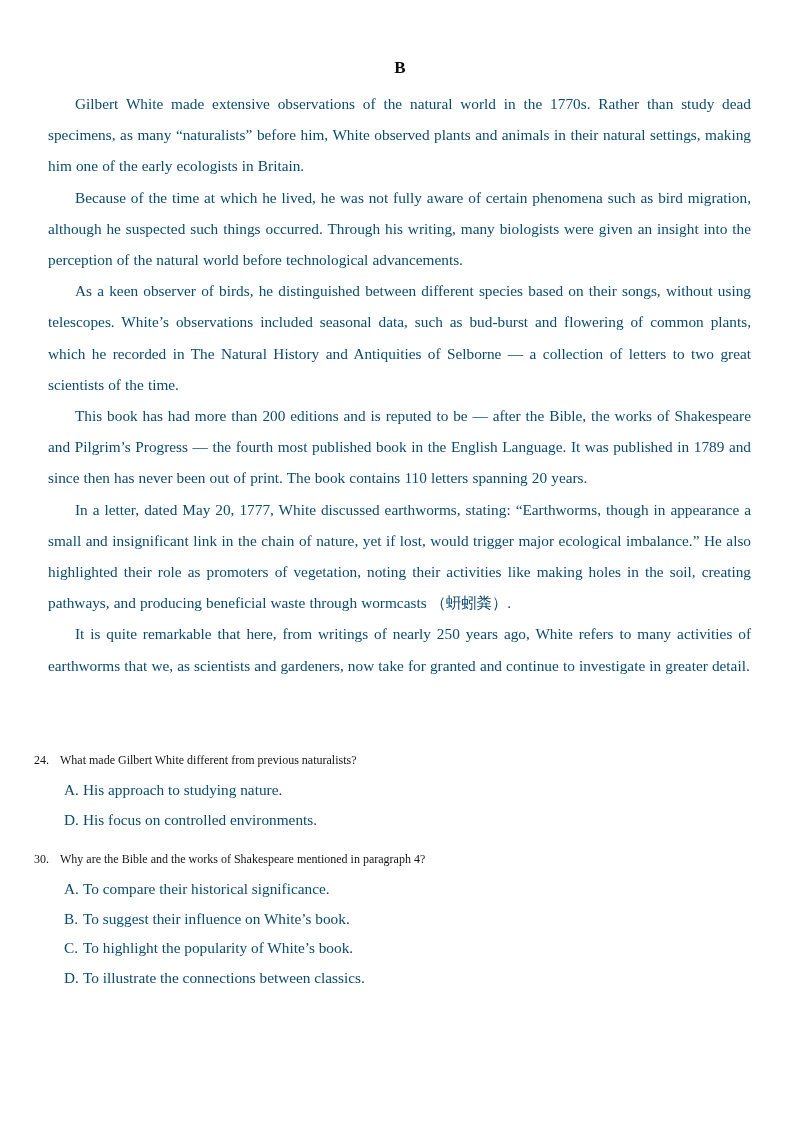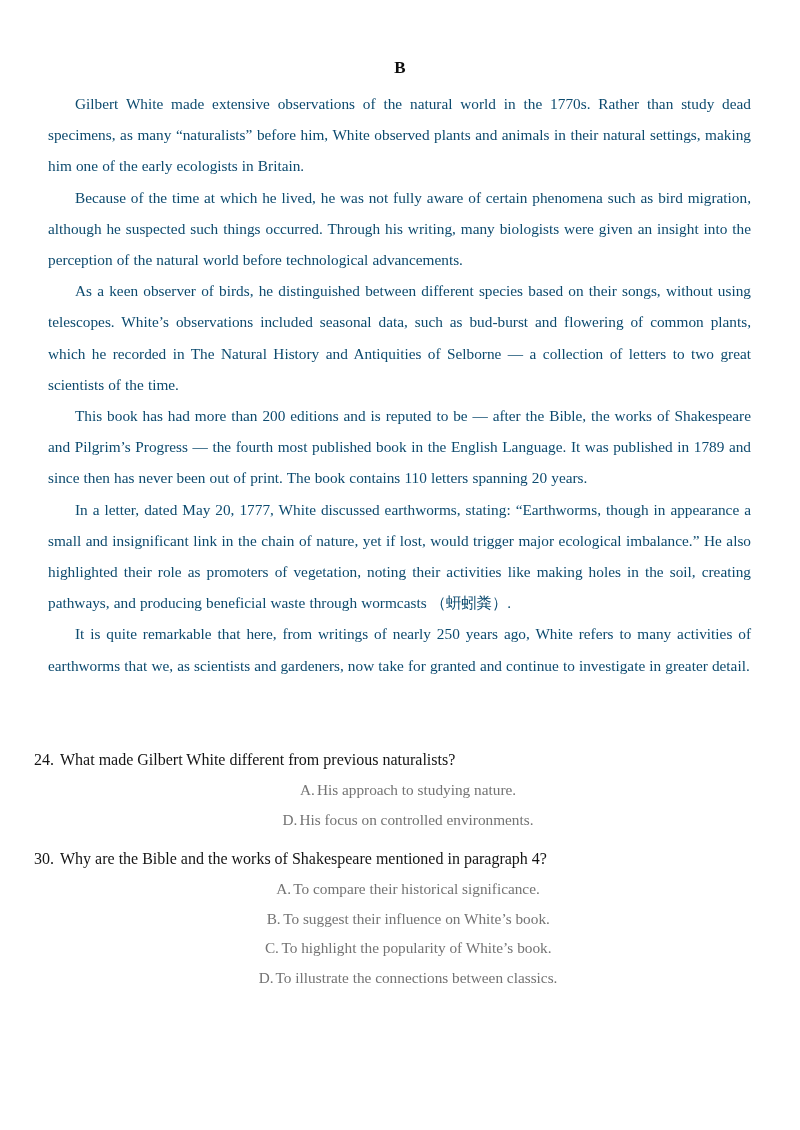--- a/index.html
+++ b/index.html
@@ -62,38 +62,37 @@
     left: 34px;
     top: 745px;
     width: 716px;
   }
 
   .question-block {
     margin: 0 0 0 0;
   }
 
   .question-stem {
-    font-size: 16px;
+    font-size: 12px;
     line-height: 30px;
     color: #141414;
     white-space: nowrap;
   }
 
   .question-stem .qnum {
     display: inline-block;
     min-width: 26px;
   }
 
   .option {
     font-size: 15.3px;
     line-height: 29.6px;
-    color: #737373;
+    color: #0c4a6e;
     padding-left: 30px;
     white-space: nowrap;
-    text-align: center;
   }
 
   .option .olabel {
     display: inline-block;
     min-width: 19px;
   }
 
   .q-gap {
     height: 10px;
   }

